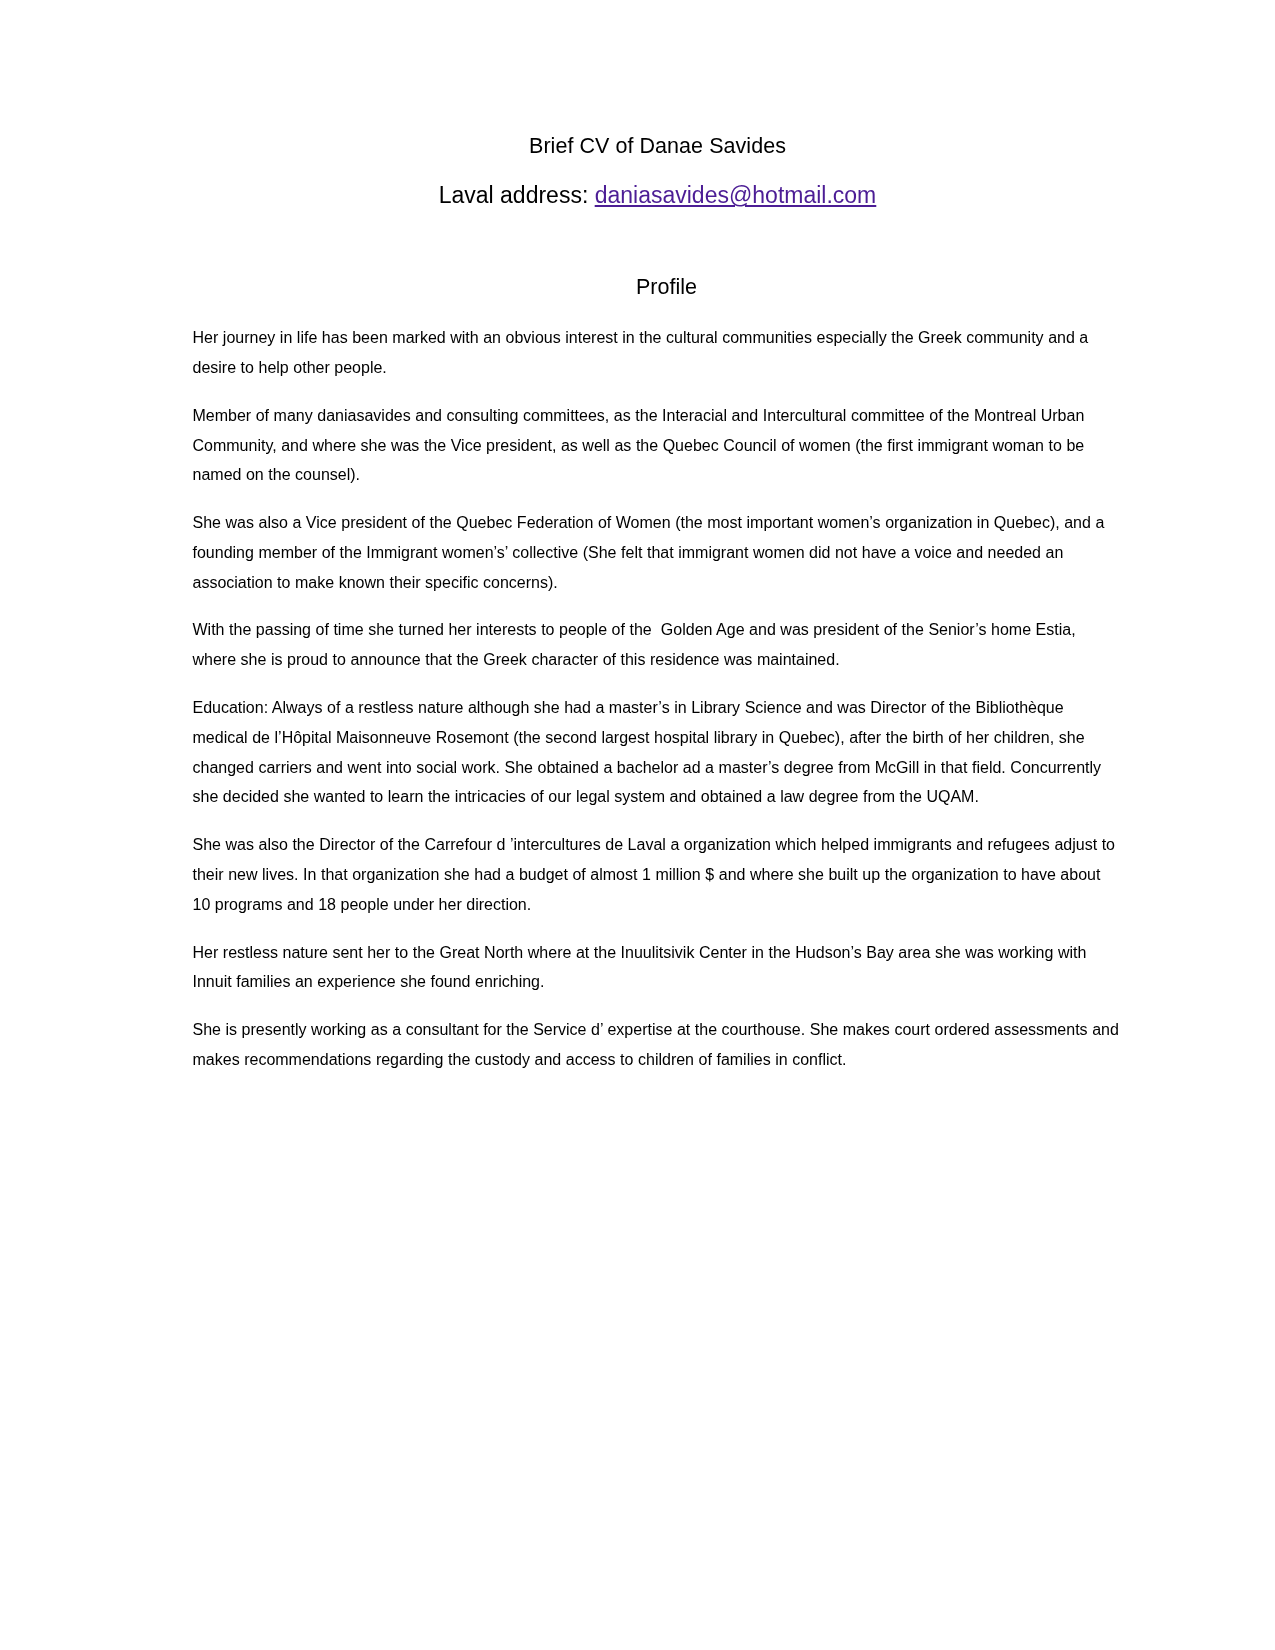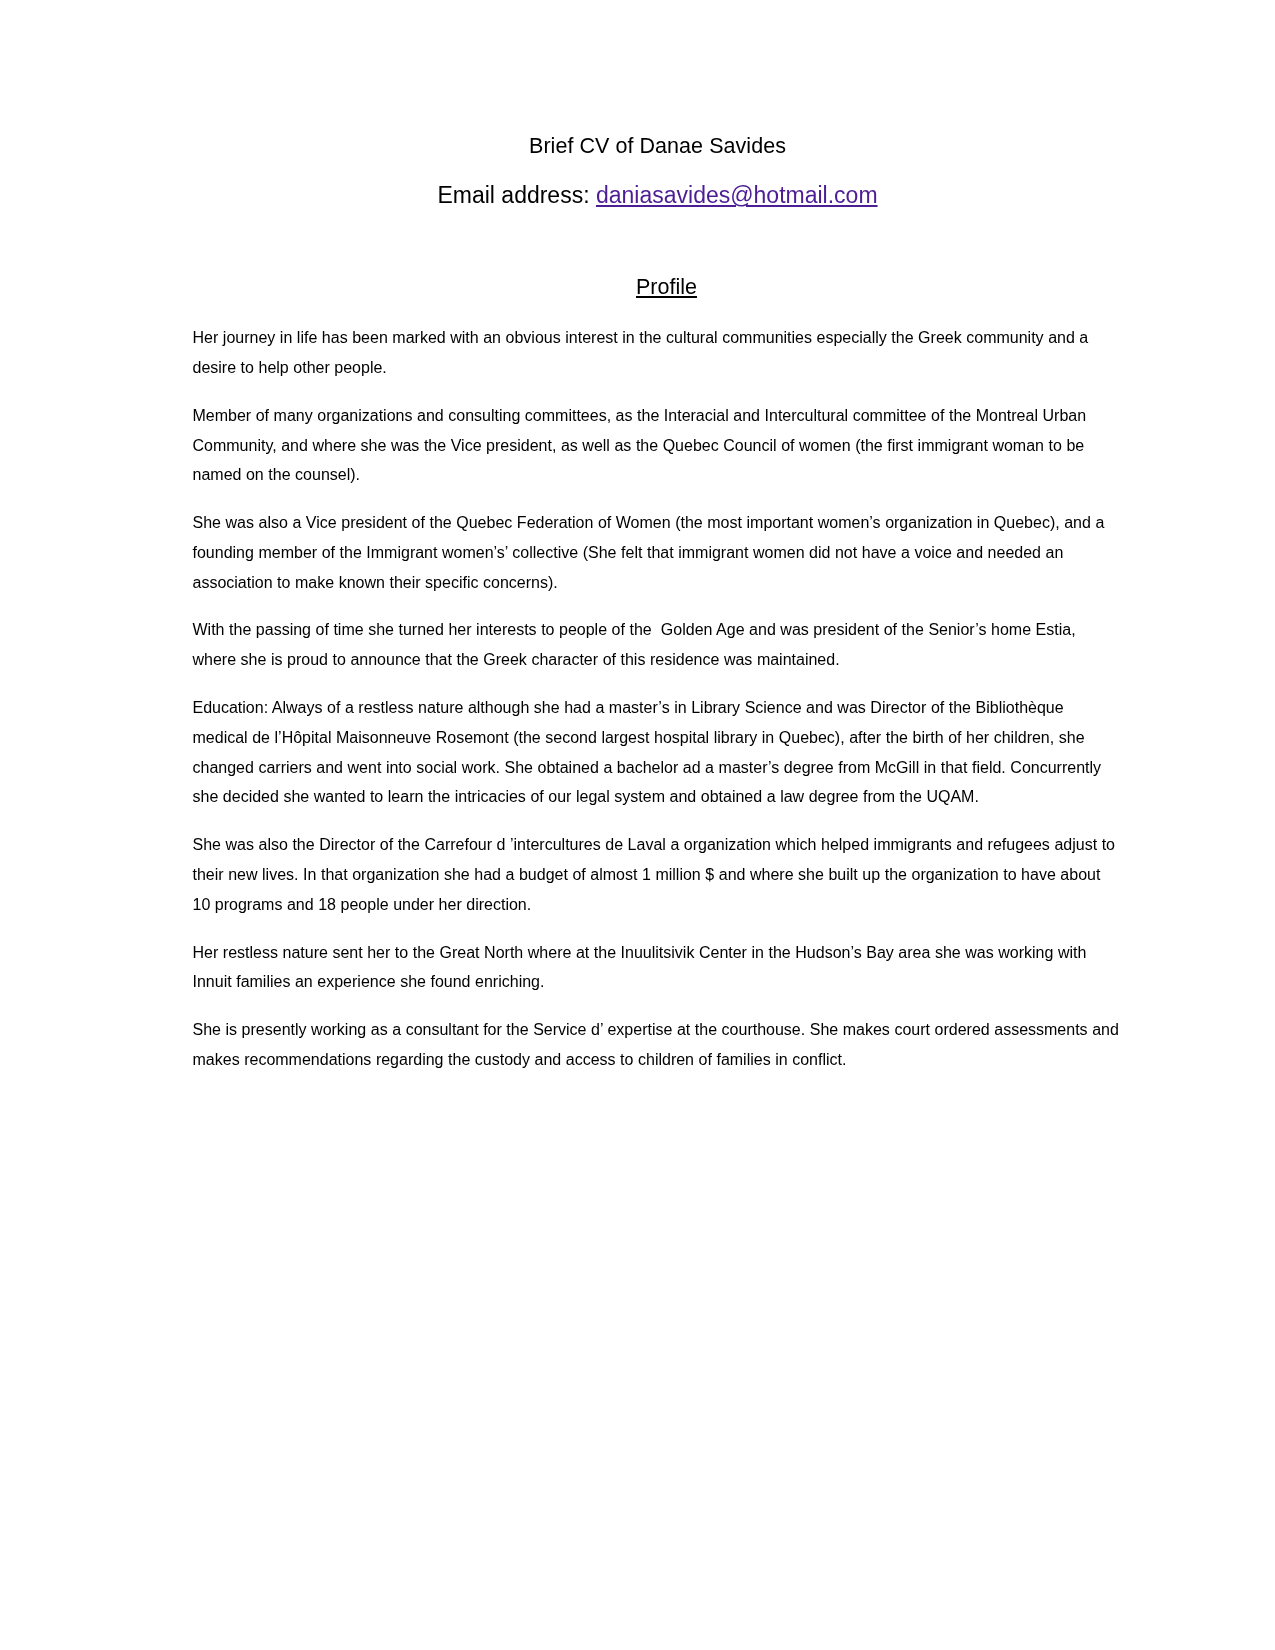--- a/index.html
+++ b/index.html
@@ -44,21 +44,20 @@
     color: #4c1d95;
     text-decoration: underline;
     text-underline-offset: 2px;
   }
   .section-heading {
     text-align: center;
     font-size: 21.5px;
     line-height: 1.32;
     margin: 0 0 22px 0;
     padding-left: 18px;
-    text-decoration: underline;
   }
   .para {
     font-size: 16px;
     line-height: 29.8px;
     margin: 0 0 18px 0;
     text-align: left;
     white-space: pre-wrap;
     word-spacing: 0.1px;
   }
   .para:last-child {
@@ -66,26 +65,26 @@
   }
 </style>
 </head>
 <body>
 
 <div class="page">
   <div class="content">
 
     <div class="doc-title">Brief CV of Danae Savides</div>
 
-    <div class="email-line"><span>Email address: </span><a href="#" class="email-link">daniasavides@hotmail.com</a></div>
+    <div class="email-line"><span>Laval address: </span><a href="#" class="email-link">daniasavides@hotmail.com</a></div>
 
     <div class="section-heading">Profile</div>
 
     <p class="para">Her journey in life has been marked with an obvious interest in the cultural communities especially the Greek community and a desire to help other people.</p>
-    <p class="para">Member of many organizations and consulting committees, as the Interacial and Intercultural committee of the Montreal Urban Community, and where she was the Vice president, as well as the Quebec Council of women (the first immigrant woman to be named on the counsel).</p>
+    <p class="para">Member of many daniasavides and consulting committees, as the Interacial and Intercultural committee of the Montreal Urban Community, and where she was the Vice president, as well as the Quebec Council of women (the first immigrant woman to be named on the counsel).</p>
     <p class="para">She was also a Vice president of the Quebec Federation of Women (the most important women’s organization in Quebec), and a founding member of the Immigrant women’s’ collective (She felt that immigrant women did not have a voice and needed an association to make known their specific concerns).</p>
     <p class="para">With the passing of time she turned her interests to people of the  Golden Age and was president of the Senior’s home Estia, where she is proud to announce that the Greek character of this residence was maintained.</p>
     <p class="para">Education: Always of a restless nature although she had a master’s in Library Science and was Director of the Bibliothèque medical de l’Hôpital Maisonneuve Rosemont (the second largest hospital library in Quebec), after the birth of her children, she changed carriers and went into social work. She obtained a bachelor ad a master’s degree from McGill in that field. Concurrently she decided she wanted to learn the intricacies of our legal system and obtained a law degree from the UQAM.</p>
     <p class="para">She was also the Director of the Carrefour d ’intercultures de Laval a organization which helped immigrants and refugees adjust to their new lives. In that organization she had a budget of almost 1 million $ and where she built up the organization to have about 10 programs and 18 people under her direction.</p>
     <p class="para">Her restless nature sent her to the Great North where at the Inuulitsivik Center in the Hudson’s Bay area she was working with Innuit families an experience she found enriching.</p>
     <p class="para">She is presently working as a consultant for the Service d’ expertise at the courthouse. She makes court ordered assessments and makes recommendations regarding the custody and access to children of families in conflict.</p>
 
   </div>
 </div>
 

